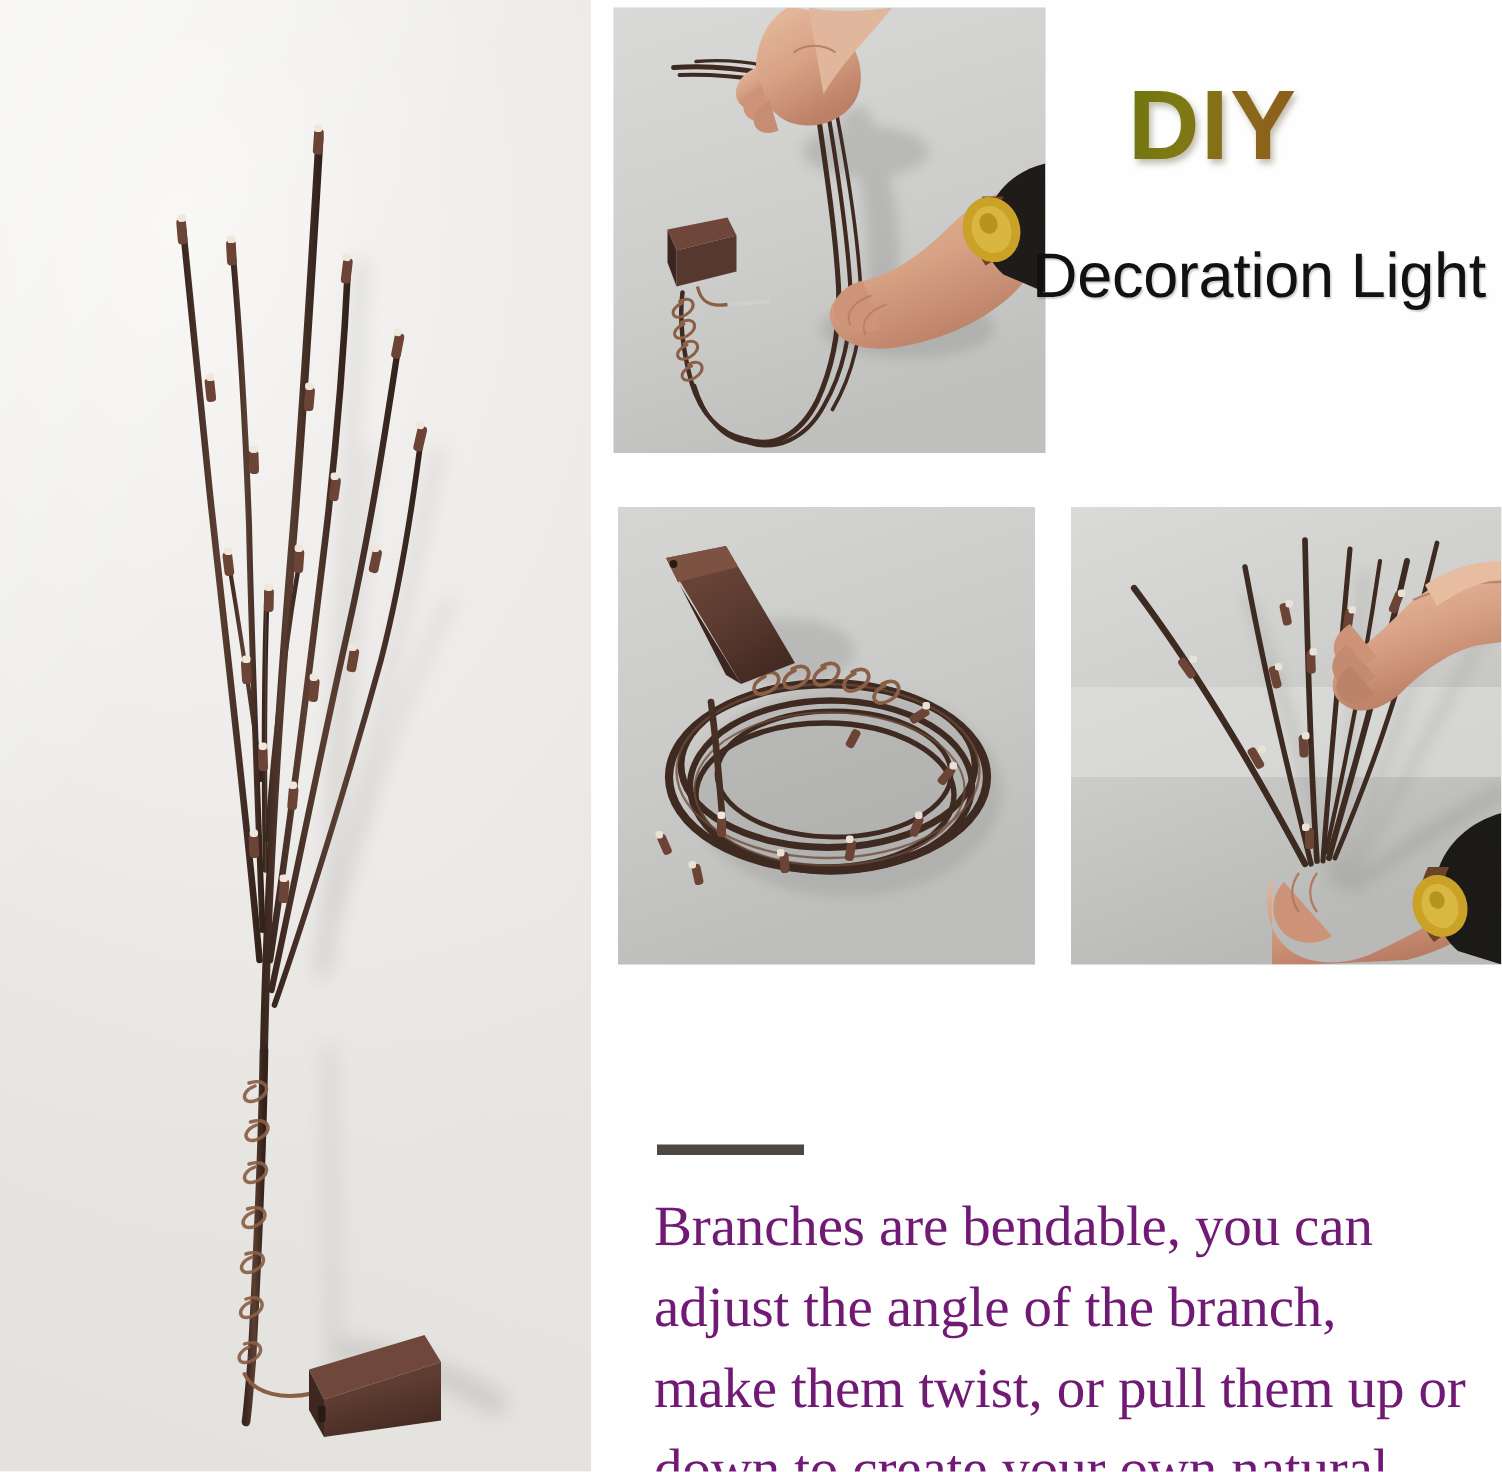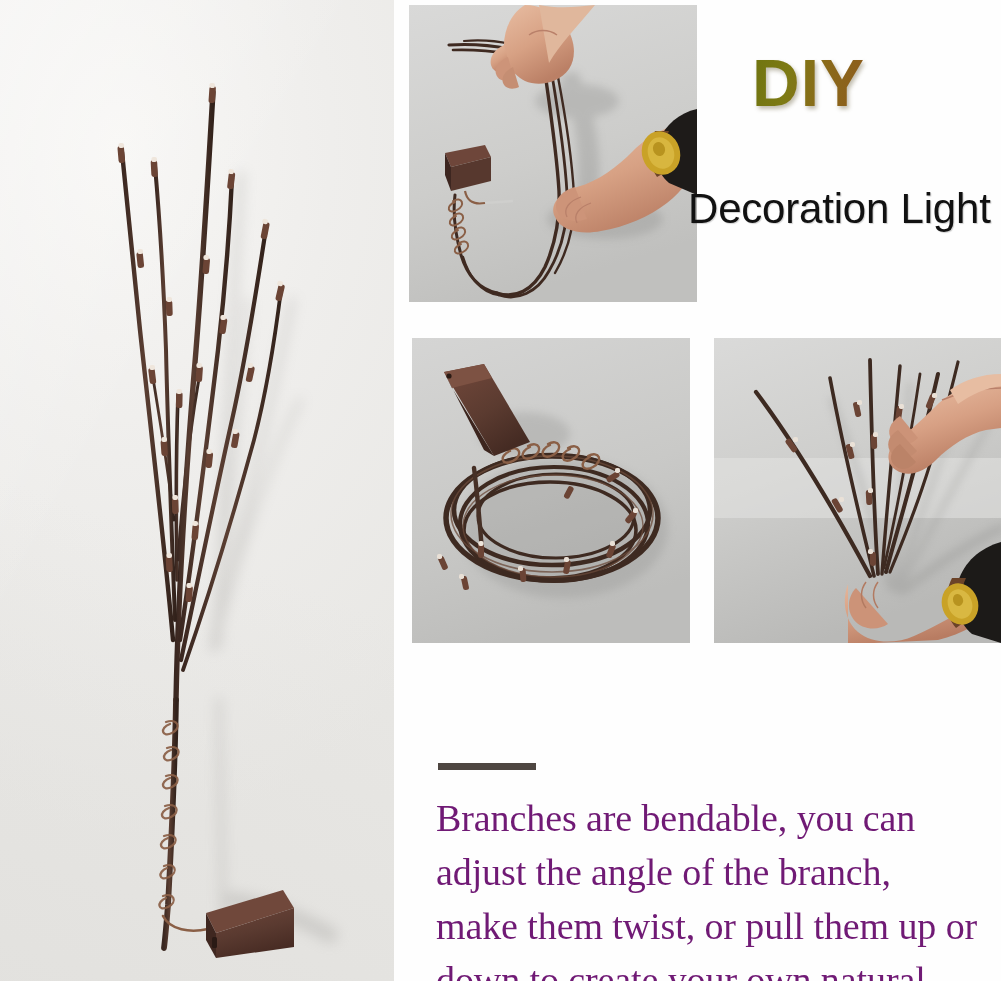--- a/index.html
+++ b/index.html
@@ -78,21 +78,20 @@
     position: absolute;
     left: 688px;
     top: 163px;
     font-size: 42px;
     font-weight: normal;
     color: #111111;
     letter-spacing: -0.2px;
     line-height: 1;
     text-shadow: 1px 1px 1px rgba(0,0,0,.18);
     white-space: nowrap;
-    margin-top: 25px;
   }
 
   
   #desc-rule {
     position: absolute;
     left: 438px;
     top: 763px;
     width: 98px;
     height: 7px;
     background: #4e4641;

